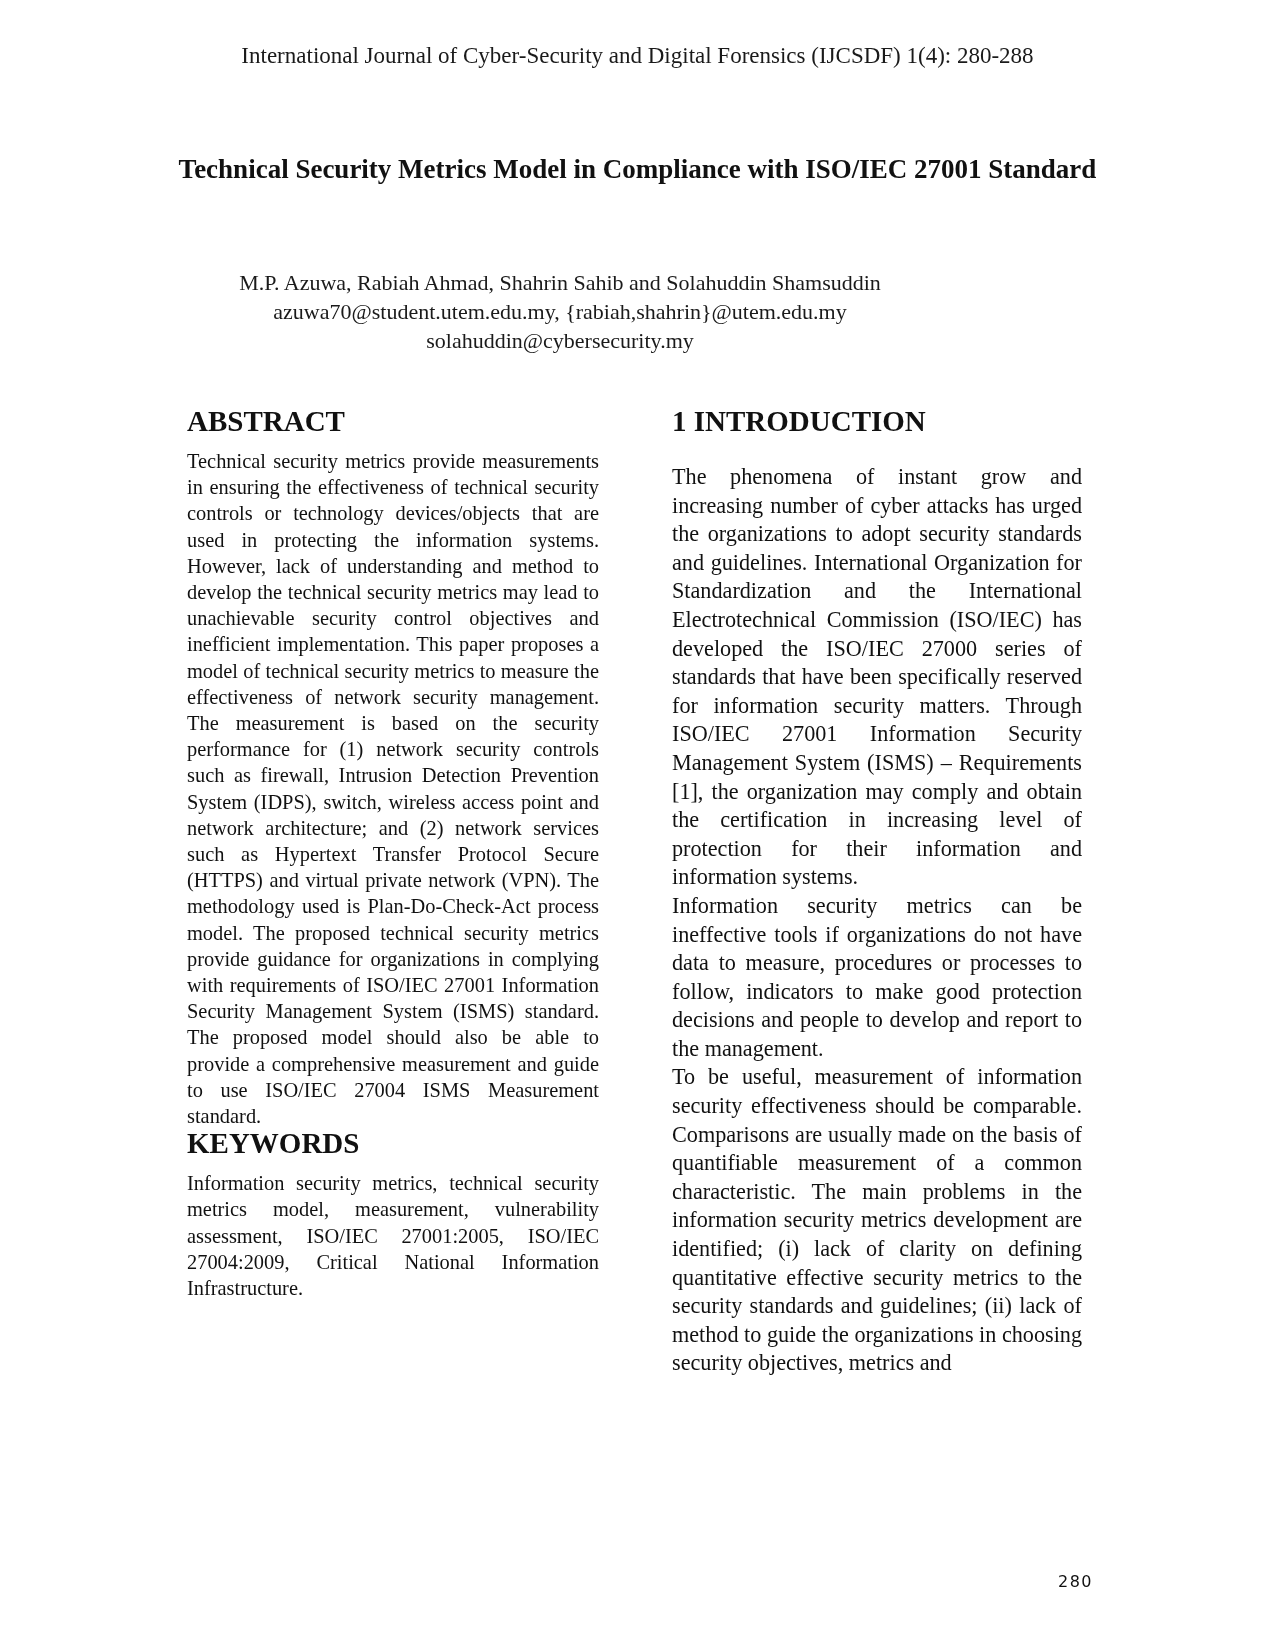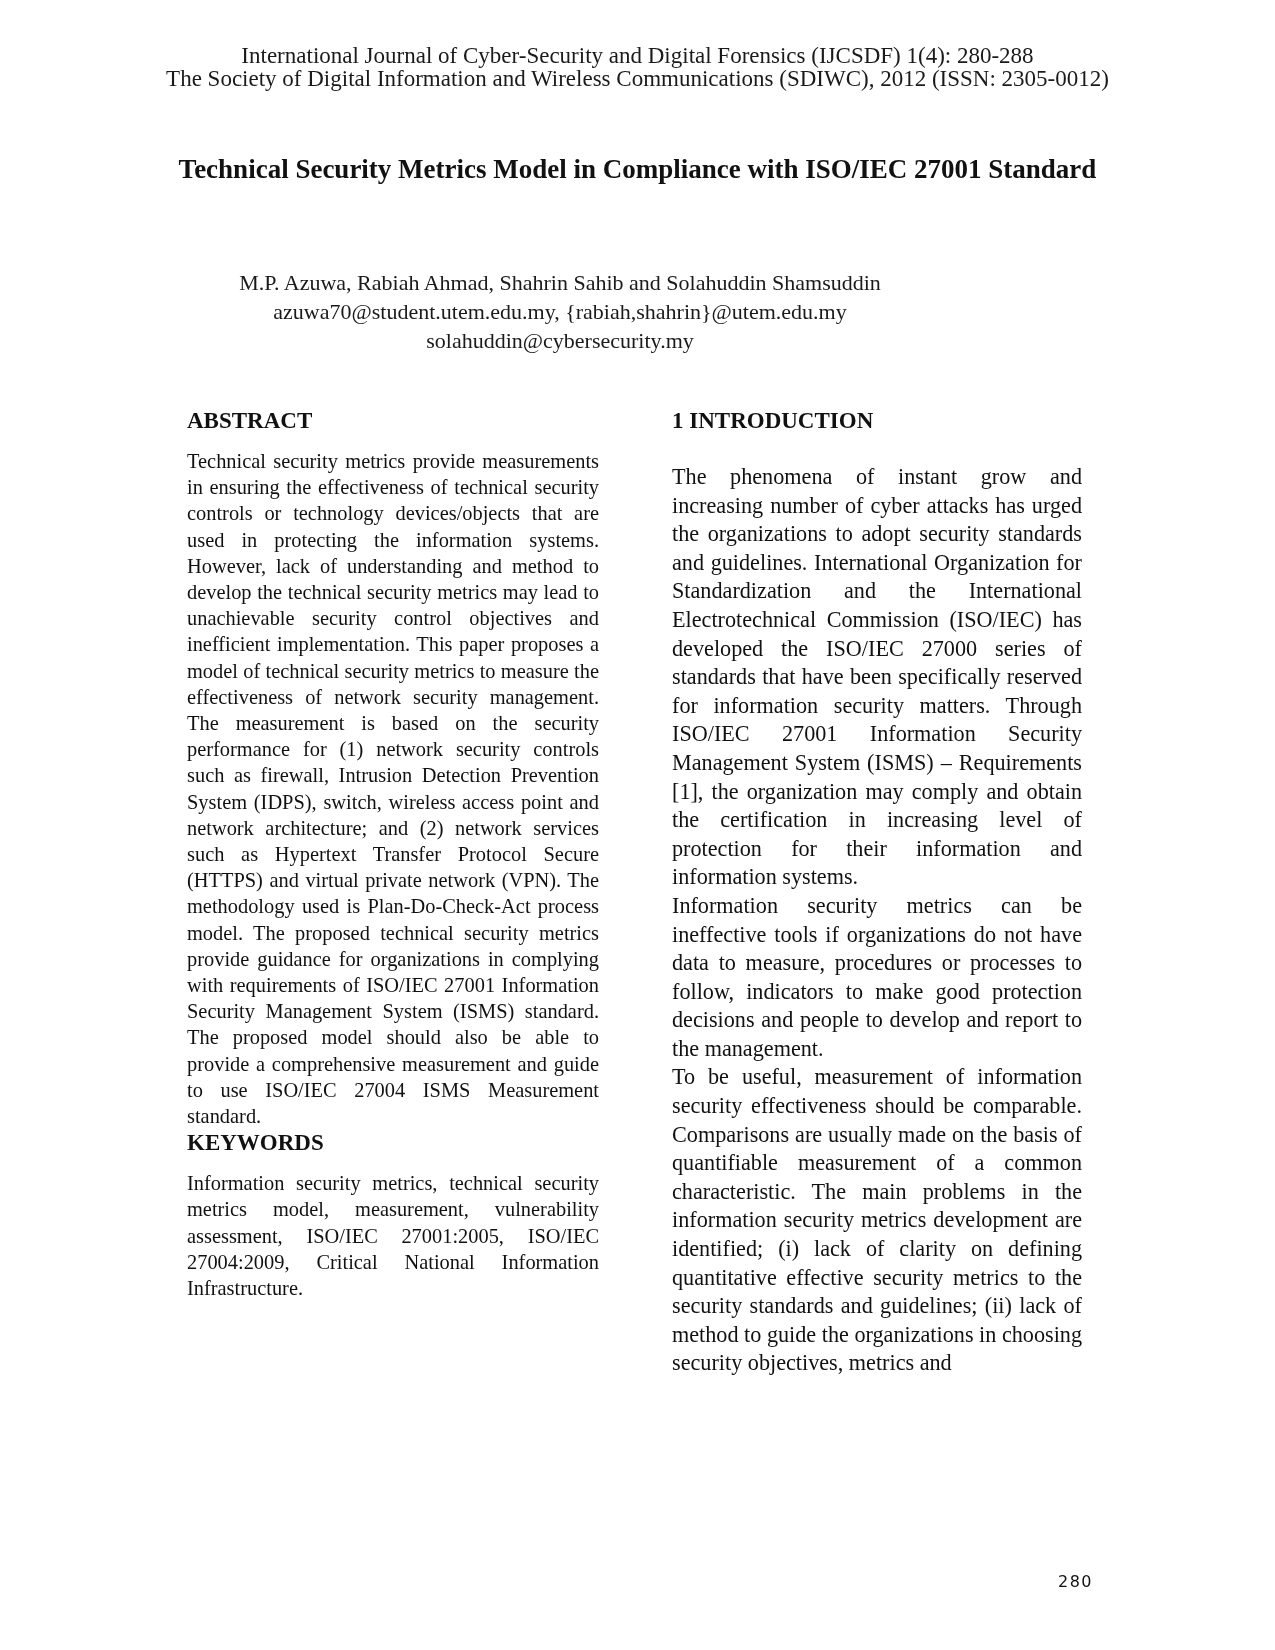--- a/index.html
+++ b/index.html
@@ -3,33 +3,32 @@
 <meta charset="utf-8">
 <style>
   html, body { margin:0; padding:0; background:#ffffff; }
   body { width:1275px; height:1650px; position:relative; overflow:hidden; color:#111; font-family:"Liberation Serif", serif; }
   .running-head { position:absolute; top:44px; left:0; width:1275px; text-align:center; font-size:23px; line-height:23px; color:#1a1a1a; }
   .title { position:absolute; top:151px; left:160px; width:955px; text-align:center; font-weight:bold; font-size:27px; line-height:36px; color:#111; }
   .authors { position:absolute; top:268px; left:0; width:1120px; text-align:center; font-size:22px; line-height:29px; color:#1a1a1a; }
   .col { position:absolute; top:407px; }
   .col-left { left:187px; width:412px; }
   .col-right { left:672px; width:410px; }
-  h2 { margin:0; font-size:23px; line-height:28px; font-weight:bold; color:#111; }
+  h2 { margin:0; font-size:29px; line-height:28px; font-weight:bold; color:#111; }
   .col-left p.body { margin:13px 0 0 0; font-size:20.4px; line-height:26.2px; text-align:justify; text-align-last:left; }
   .col-right p.body { margin:28px 0 0 0; font-size:22.2px; line-height:28.6px; text-align:justify; }
   .col-right p.body + p.body { margin-top:0; }
   .kw-head { }
   .page-num { position:absolute; top:1572px; left:1058px; font-family:"DejaVu Sans", sans-serif; font-weight:normal; font-size:16px; letter-spacing:1.5px; color:#111; }
 </style>
 </head>
 <body>
 
 <div class="running-head">
   <div>International Journal of Cyber-Security and Digital Forensics (IJCSDF) 1(4): 280-288</div>
-  <div>The Society of Digital Information and Wireless Communications (SDIWC), 2012 (ISSN: 2305-0012)</div>
 </div>
 
 <div class="title">Technical Security Metrics Model in Compliance with ISO/IEC 27001 Standard</div>
 
 <div class="authors">
   <div>M.P. Azuwa, Rabiah Ahmad, Shahrin Sahib and Solahuddin Shamsuddin</div>
   <div>azuwa70@student.utem.edu.my, {rabiah,shahrin}@utem.edu.my</div>
   <div>solahuddin@cybersecurity.my</div>
 </div>
 

